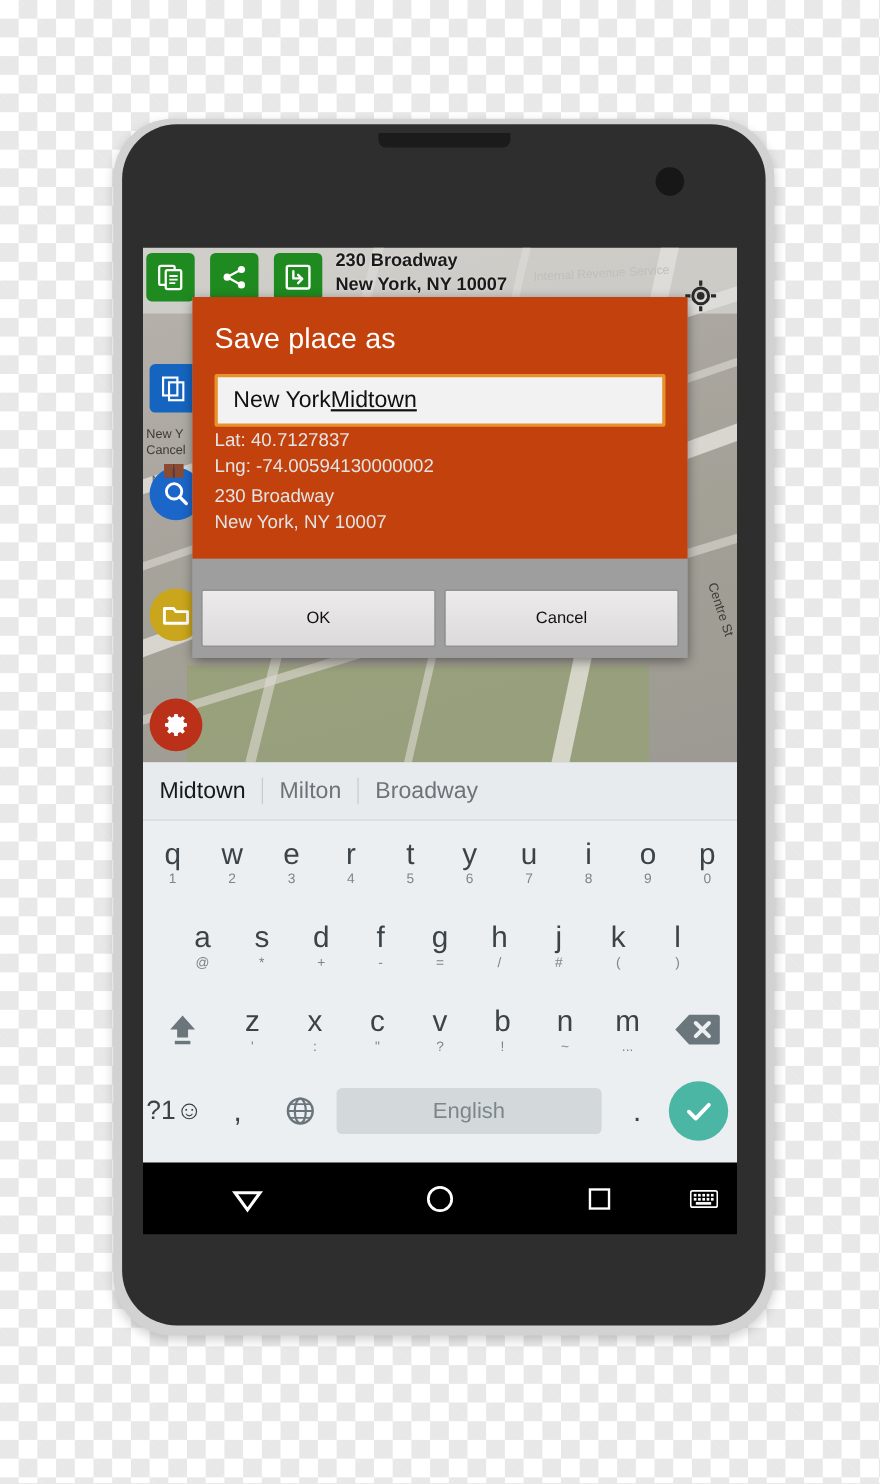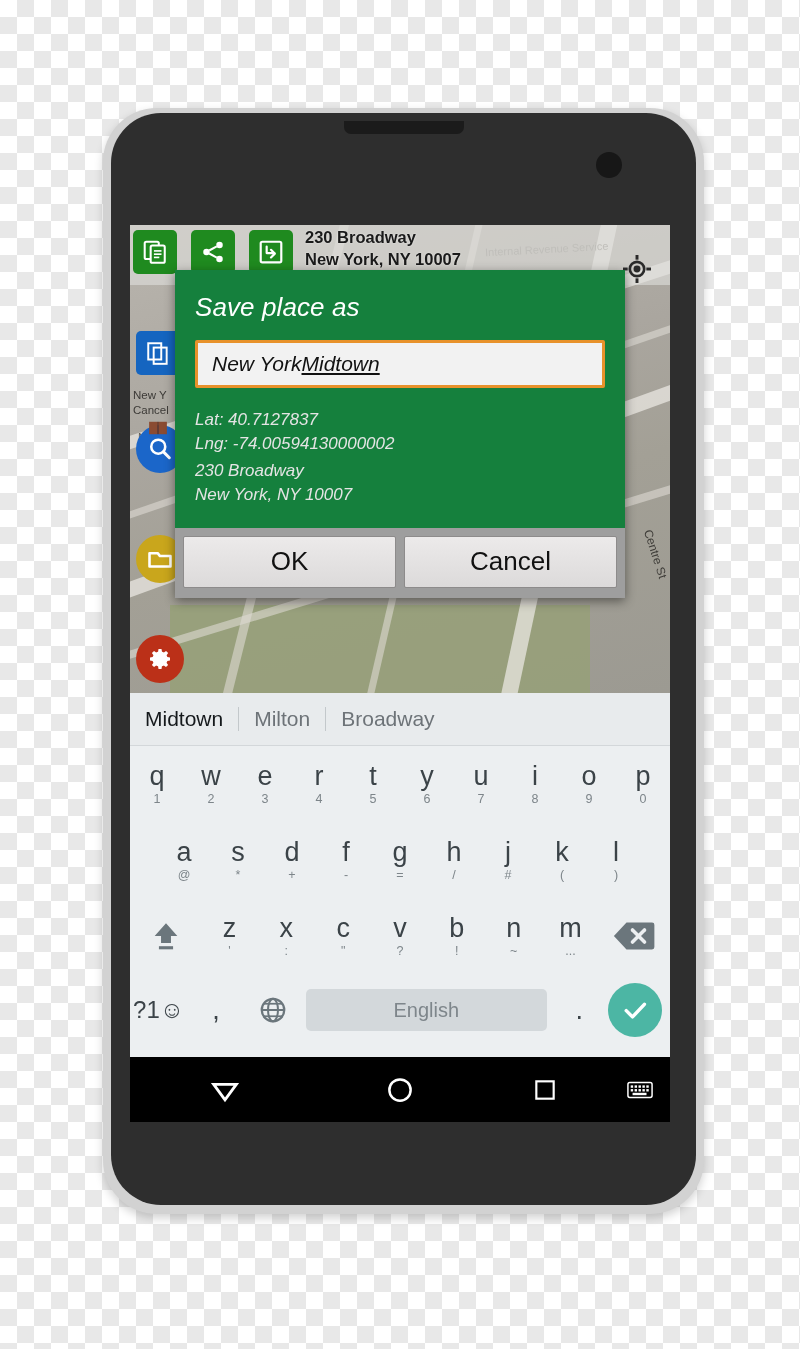--- a/index.html
+++ b/index.html
@@ -181,23 +181,22 @@
   #dialog {
     position: absolute;
     left: 45px;
     top: 45px;
     width: 450px;
     z-index: 11;
     background: #9e9e9e;
     box-shadow: 0 3px 10px rgba(0,0,0,0.45);
   }
   #dialog-main {
-    background: #15803d;
+    background: #c2410c;
     padding: 22px 20px 20px 20px;
-    font-style: italic;
   }
   #dialog-title {
     color: #ffffff;
     font-size: 26px;
     font-weight: normal;
     letter-spacing: 0.1px;
     margin-bottom: 17px;
   }
   #name-input-display {
     width: 100%;
@@ -207,42 +206,42 @@
     border-radius: 2px;
     padding: 0 14px;
     display: flex;
     align-items: center;
     font-size: 21px;
     color: #111;
     cursor: text;
   }
   .composing { text-decoration: underline; }
   #dialog-info {
-    margin-top: 20px;
     color: #e4e4e4;
     font-size: 17px;
     line-height: 1.42;
   }
   #dialog-info .addr { margin-top: 3px; }
   #dialog-buttons {
     display: flex;
     gap: 8px;
     padding: 8px 8px 10px 8px;
     background: #9e9e9e;
   }
   .dlg-btn {
     flex: 1;
     height: 52px;
     background: linear-gradient(180deg, #eceaea 0%, #dcdada 100%);
     border: 1px solid #8d8b8b;
     border-radius: 2px;
     font-family: "Liberation Sans", sans-serif;
-    font-size: 26px;
+    font-size: 15px;
     color: #111;
     cursor: pointer;
+    margin-top: 20px;
   }
 
   
   #keyboard {
     position: absolute;
     left: 0;
     top: 468px;
     width: 540px;
     height: 364px;
     background: #eceff1;

